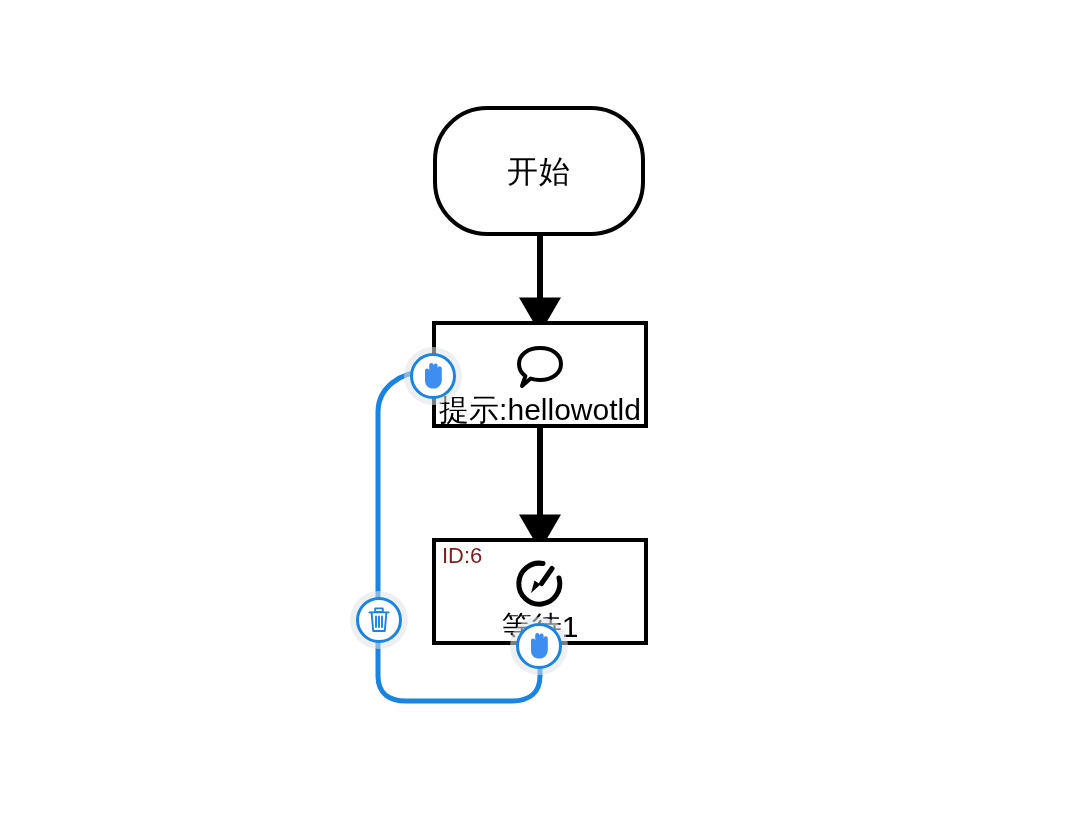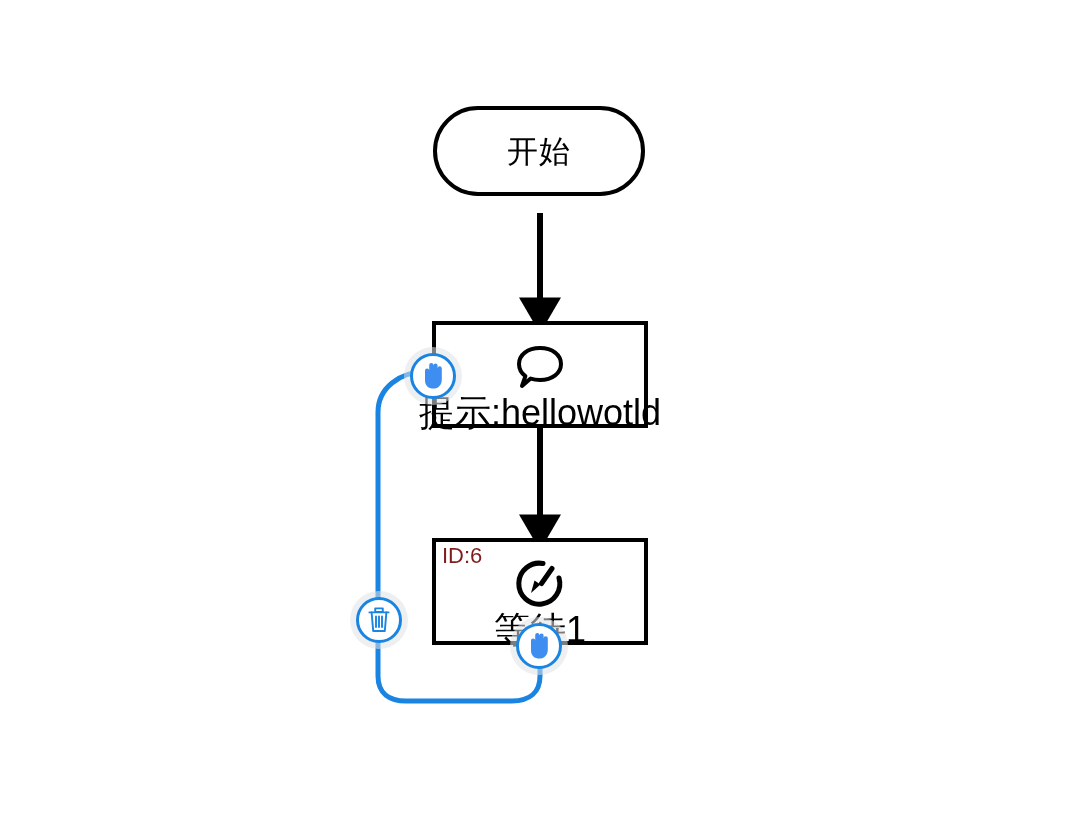--- a/index.html
+++ b/index.html
@@ -30,21 +30,21 @@
   .node {
     position: absolute;
     box-sizing: border-box;
     background: #ffffff;
     border: 4px solid #000000;
   }
   .node-start {
     left: 433px;
     top: 106px;
     width: 212px;
-    height: 90px;
+    height: 130px;
     border-radius: 54px;
     display: flex;
     align-items: center;
     justify-content: center;
   }
   .node-start .node-title {
     font-size: 31px;
     color: #000000;
     line-height: 1;
     letter-spacing: 1px;
@@ -71,21 +71,21 @@
     justify-content: center;
     align-items: center;
     height: 52px;
   }
   .node-label {
     position: absolute;
     left: -50px;
     right: -50px;
     top: 68px;
     text-align: center;
-    font-size: 36px;
+    font-size: 30px;
     color: #000000;
     white-space: nowrap;
     line-height: 1.1;
   }
   .node-id {
     position: absolute;
     left: 6px;
     top: 1px;
     font-size: 22px;
     color: #7f1d1d;

